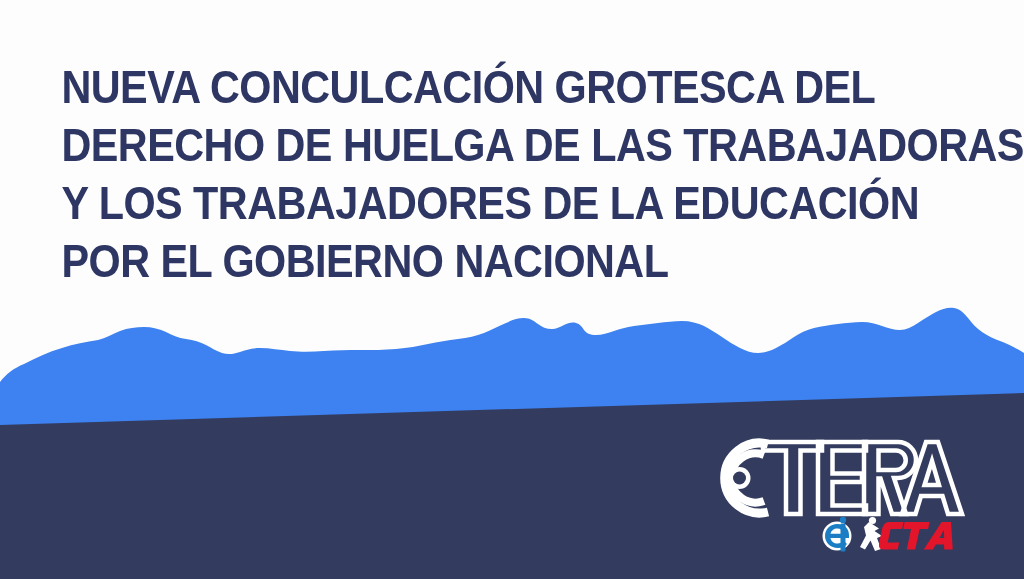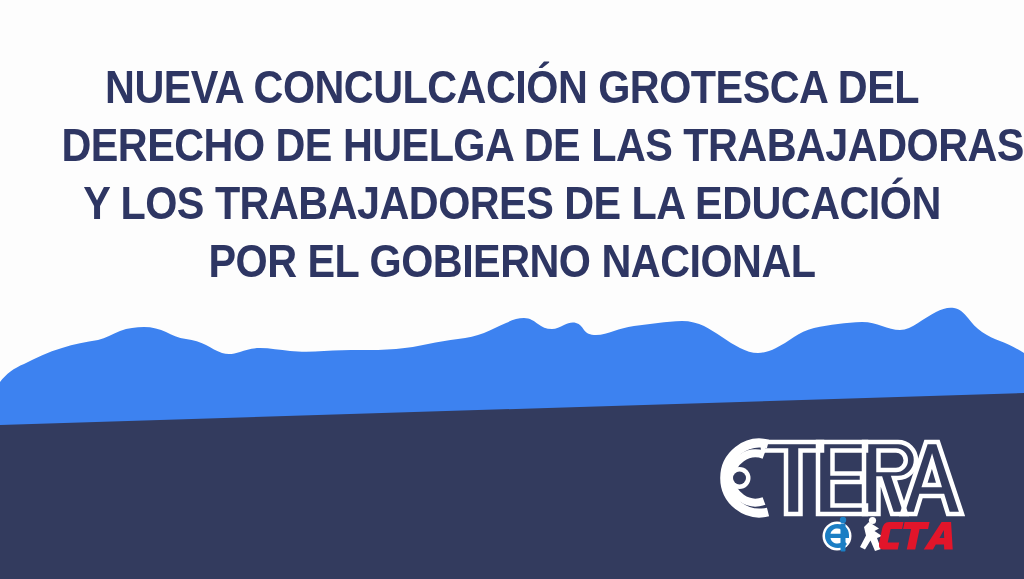--- a/index.html
+++ b/index.html
@@ -16,21 +16,20 @@
     overflow: hidden;
     font-family: "Liberation Sans", "DejaVu Sans", sans-serif;
   }
 
   
   .headline {
     position: absolute;
     left: 0;
     top: 58px;
     width: 1024px;
-    text-align: center;
     z-index: 6;
   }
   .headline-line {
     display: block;
     color: #2e3663;
     font-weight: 700;
     font-size: 47px;
     line-height: 58px;
     letter-spacing: -0.6px;
     white-space: nowrap;

